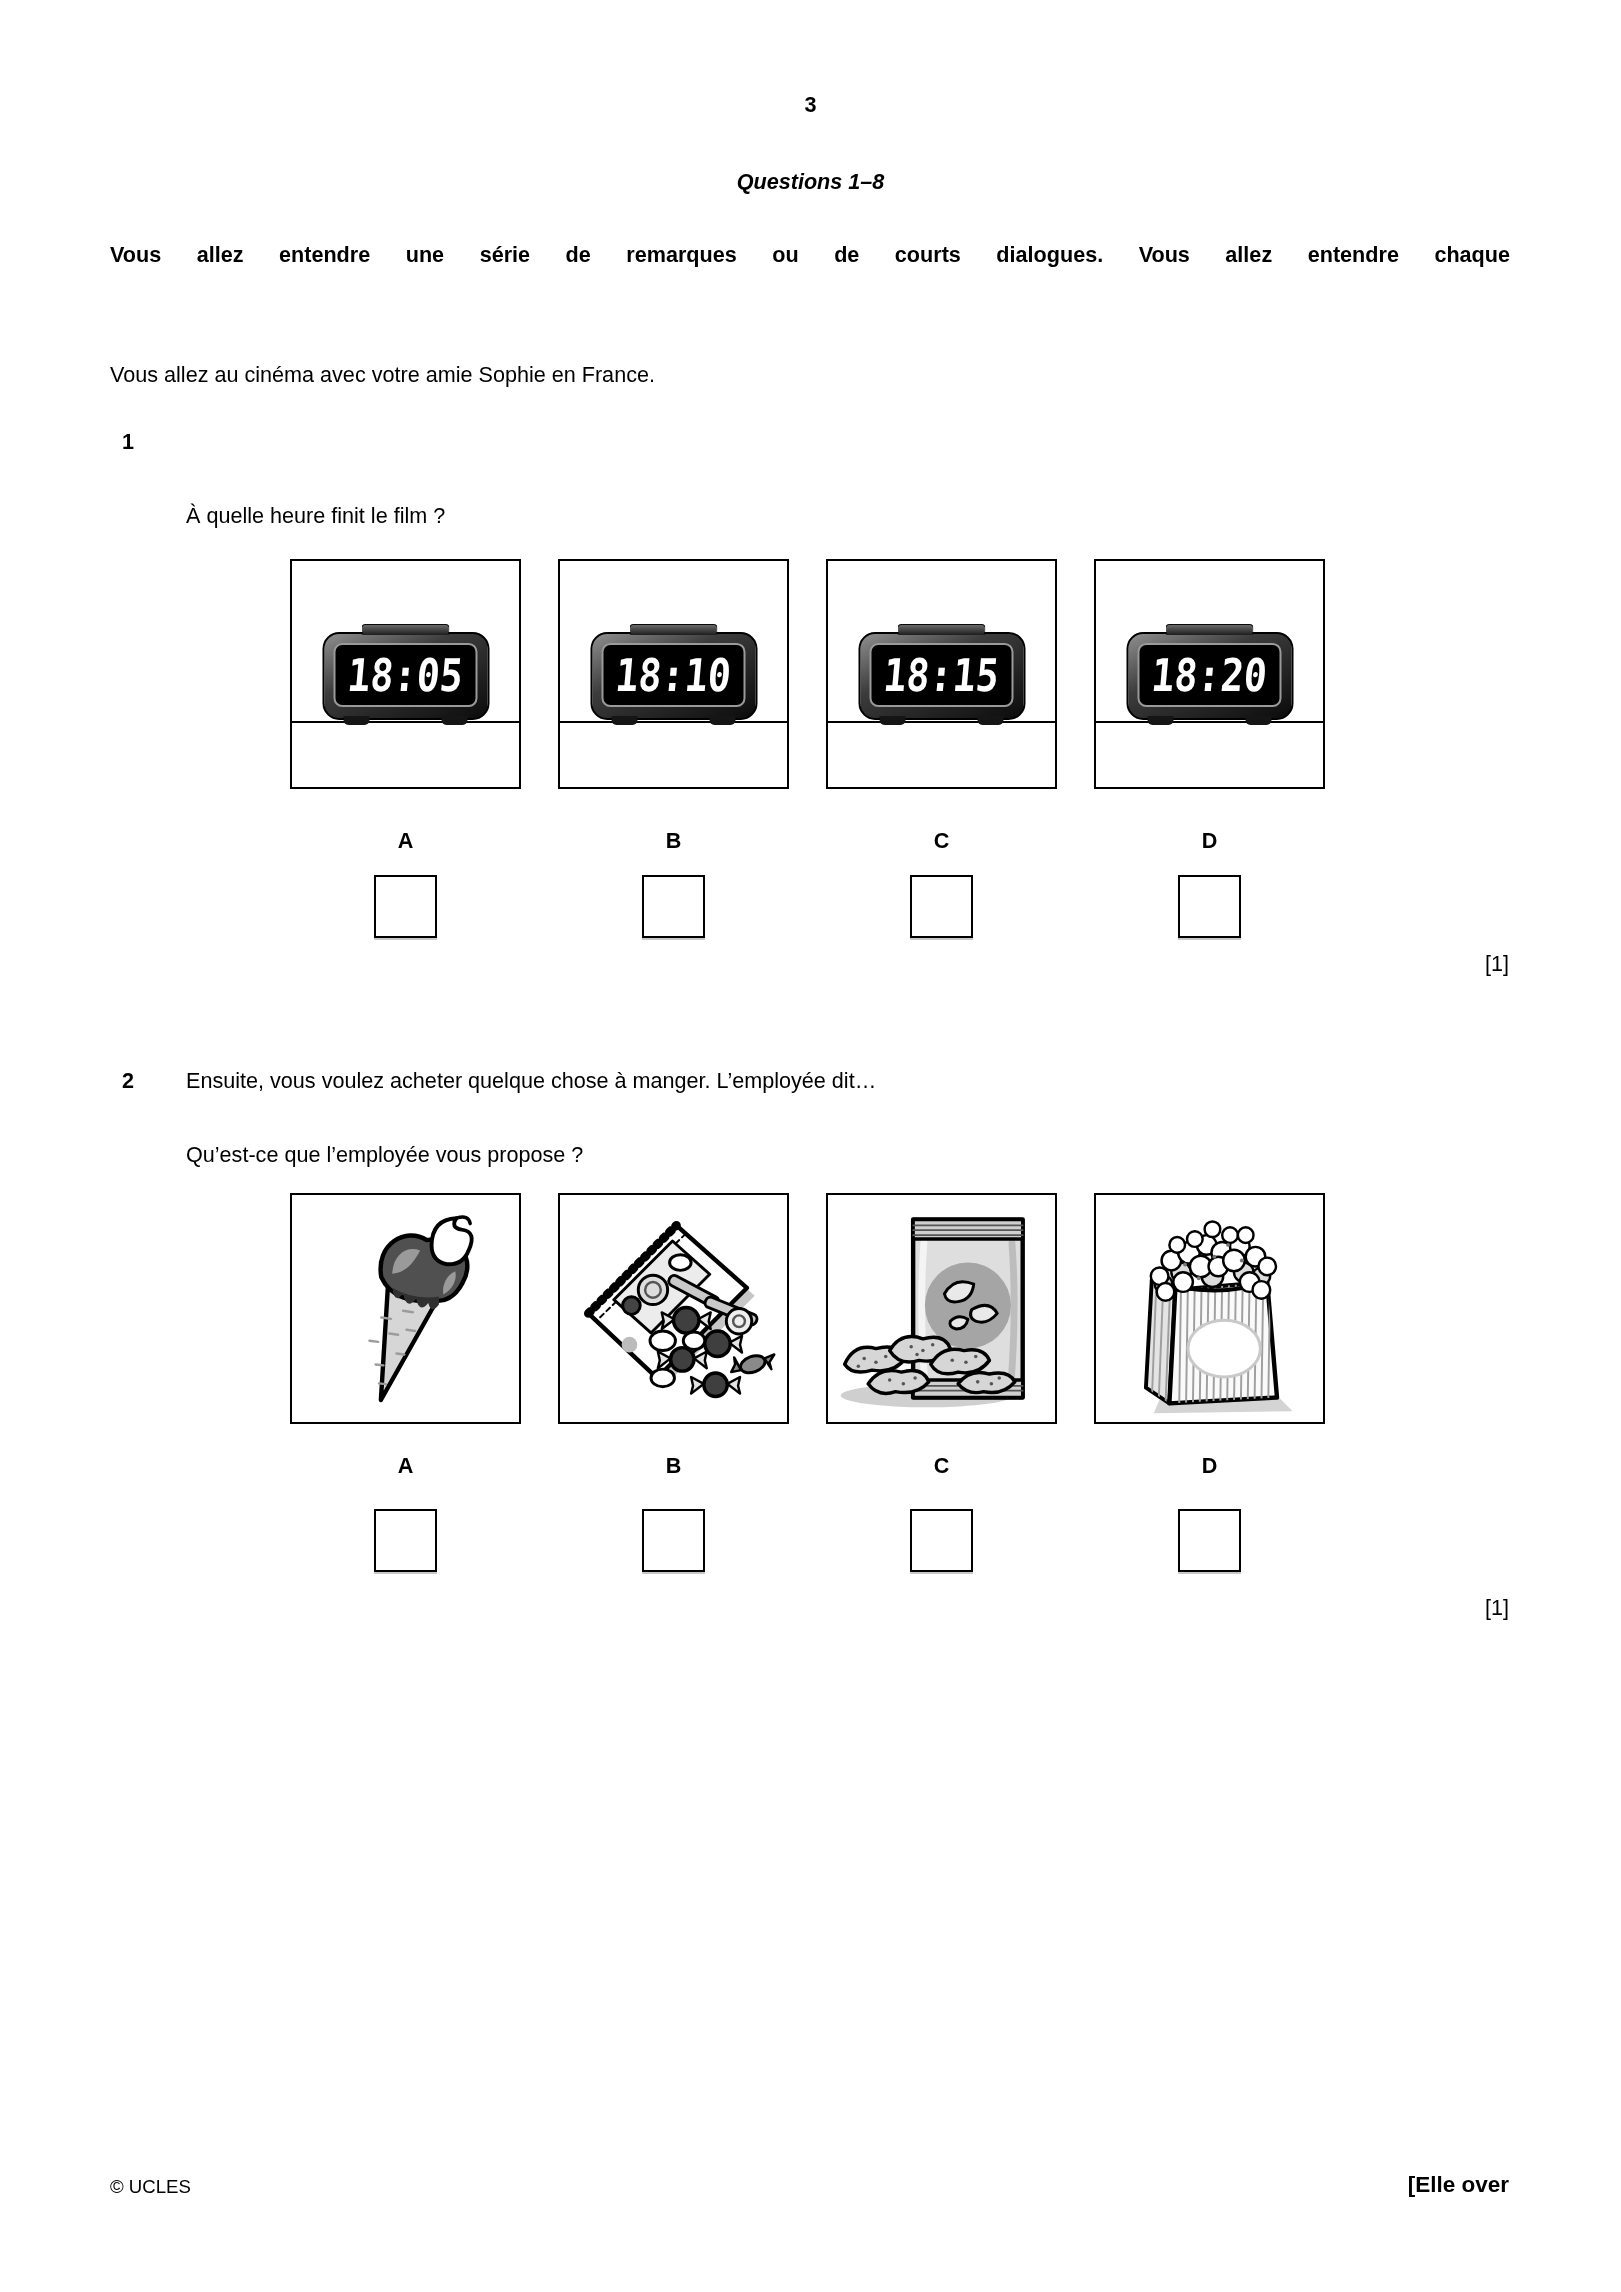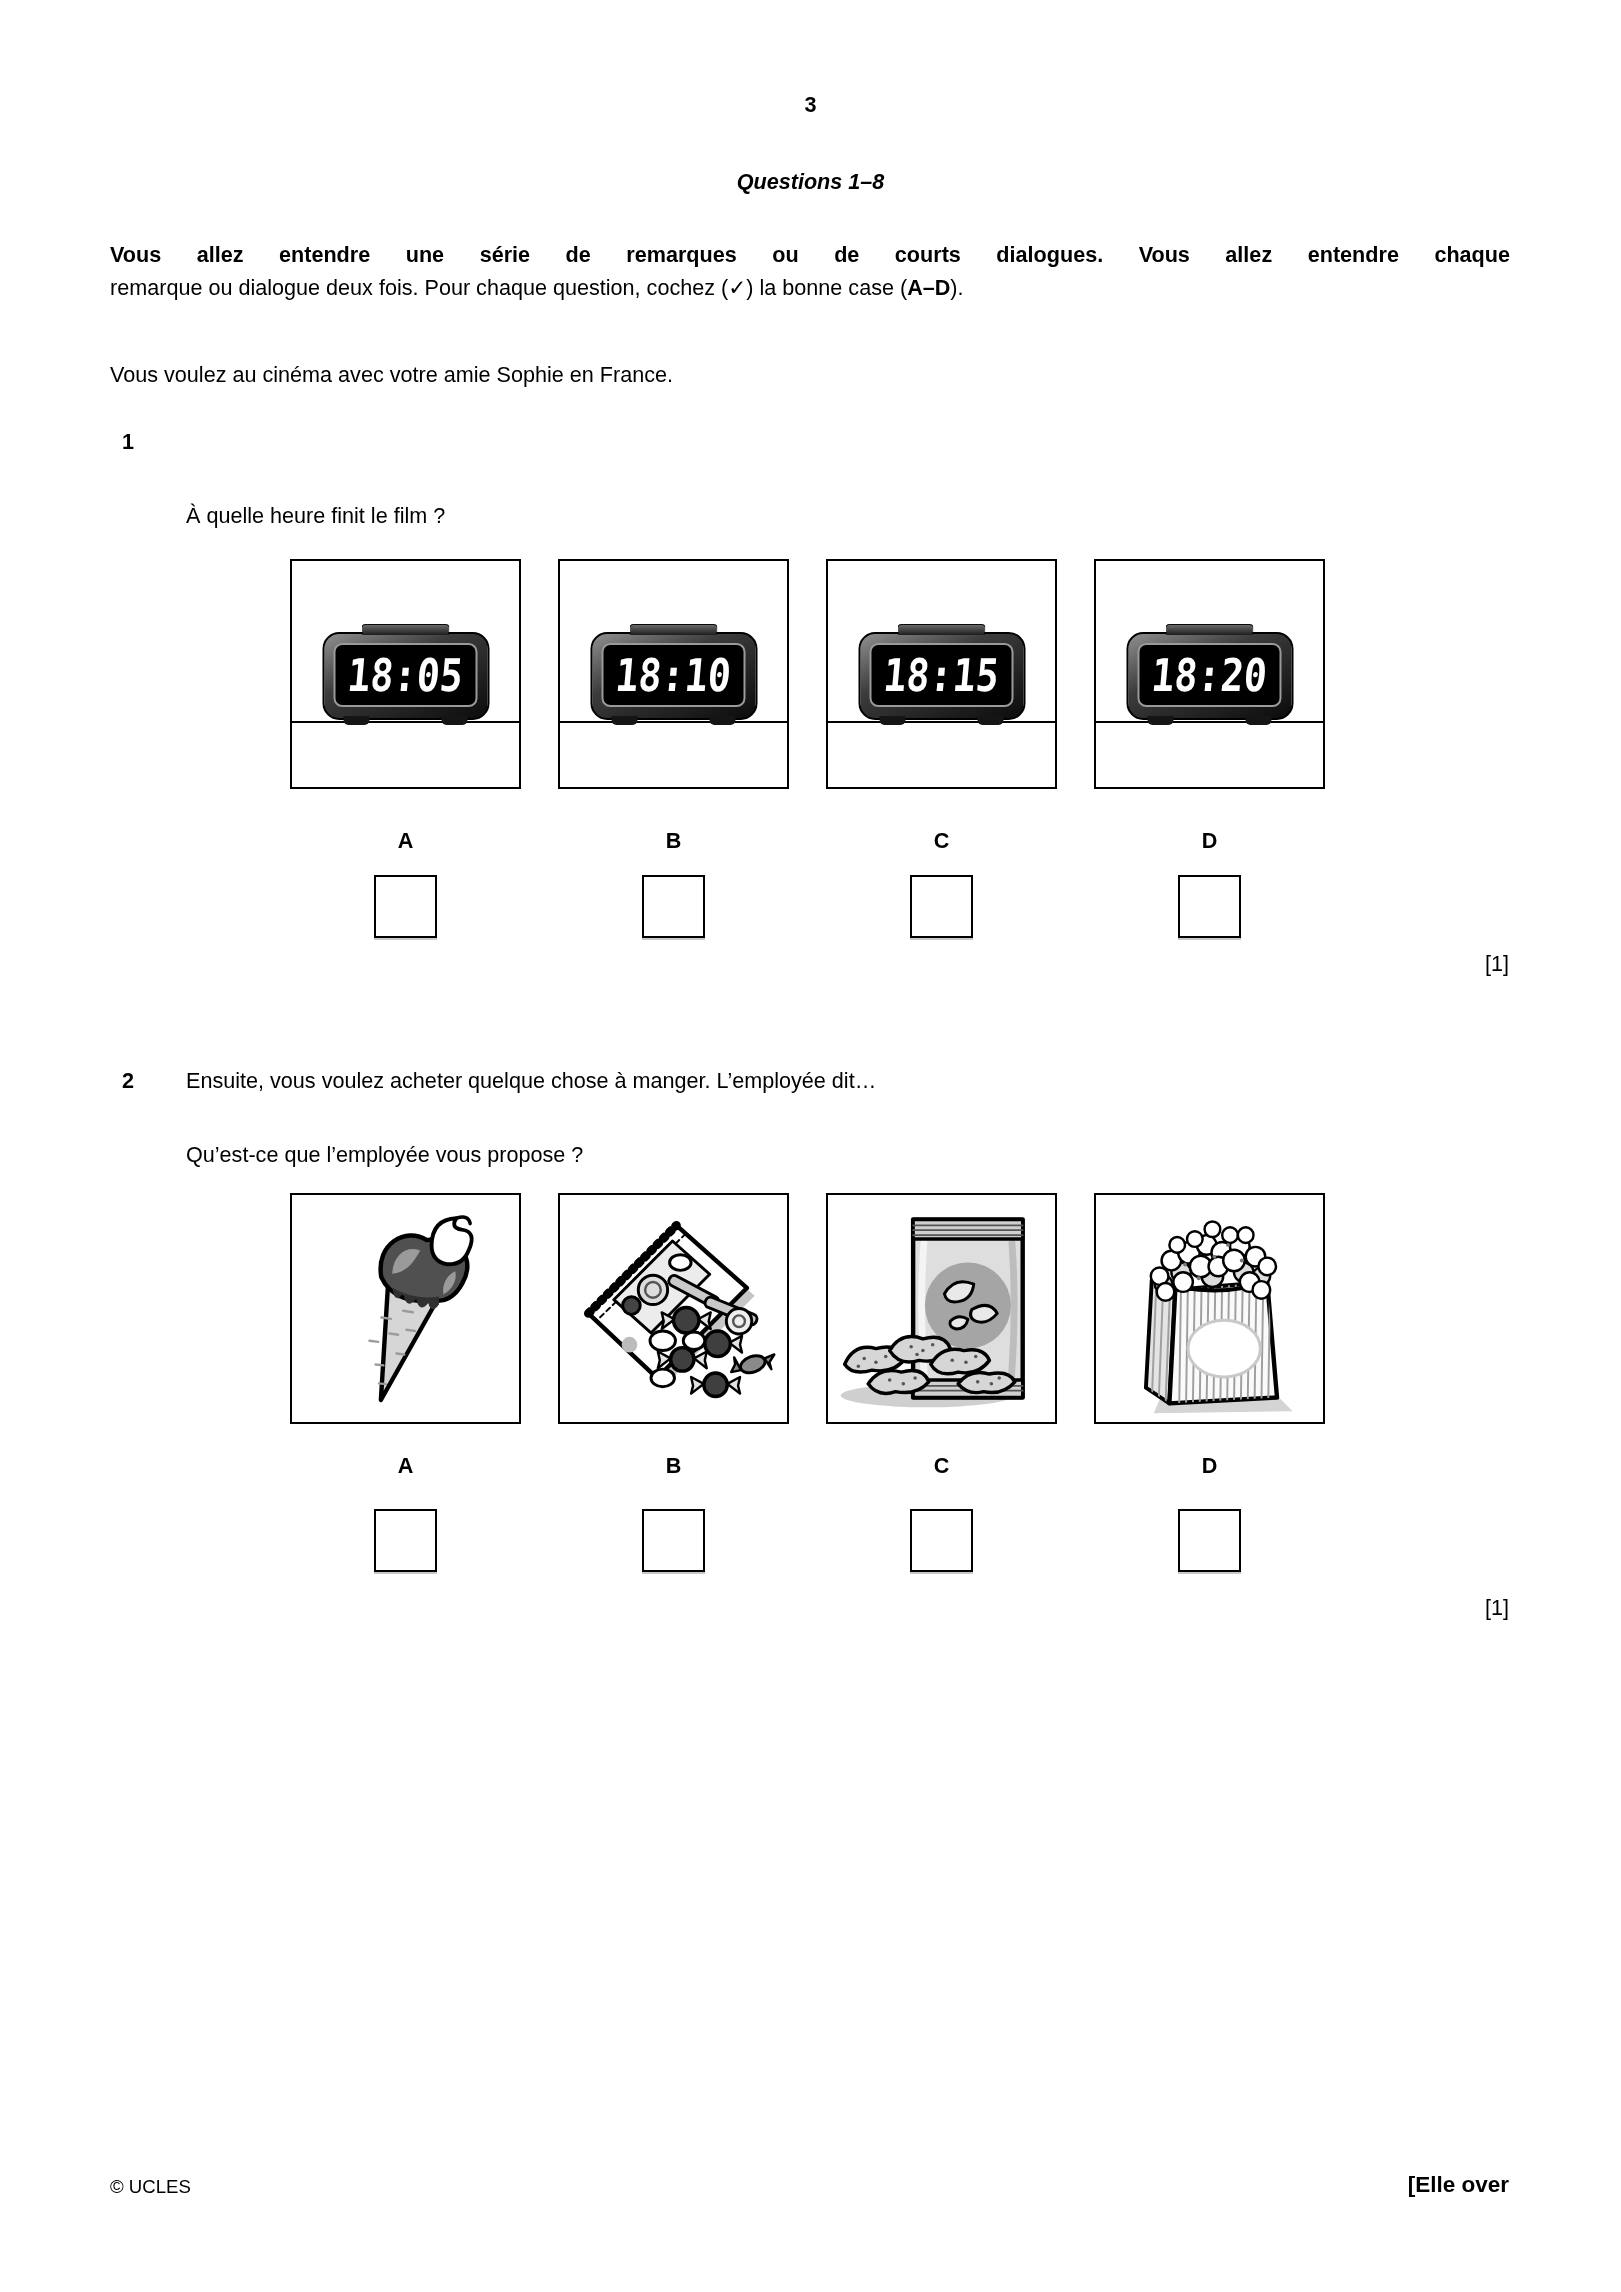--- a/index.html
+++ b/index.html
@@ -76,23 +76,22 @@
 </head>
 <body>
 
 <div class="page">
 
   <div class="abs center bold page-number">3</div>
   <div class="abs center bold q-heading">Questions 1–8</div>
 
   <div class="abs body-text para1">
     <span class="jline">Vous allez entendre une série de remarques ou de courts dialogues. Vous allez entendre chaque</span>
-    <span class="lline"><span>remarque ou dialogue deux fois. Pour chaque question, cochez (✓) la bonne case (</span><span class="bold">A–D</span><span>).</span></span>
-  </div>
-  <div class="abs body-text para2">Vous voulez au cinéma avec votre amie Sophie en France.</div>
+  </div>
+  <div class="abs body-text para2">Vous allez au cinéma avec votre amie Sophie en France.</div>
 
   <div class="abs q-block" style="top:425px;">
     <span class="q-number">1</span>
   </div>
   <div class="abs sub-prompt" style="top:499px;">À quelle heure finit le film ?</div>
 
   <div class="abs opt-row" style="top:559px;">
     <div class="img-box">
       <div class="shelf-line"></div>
       <div class="clock">

